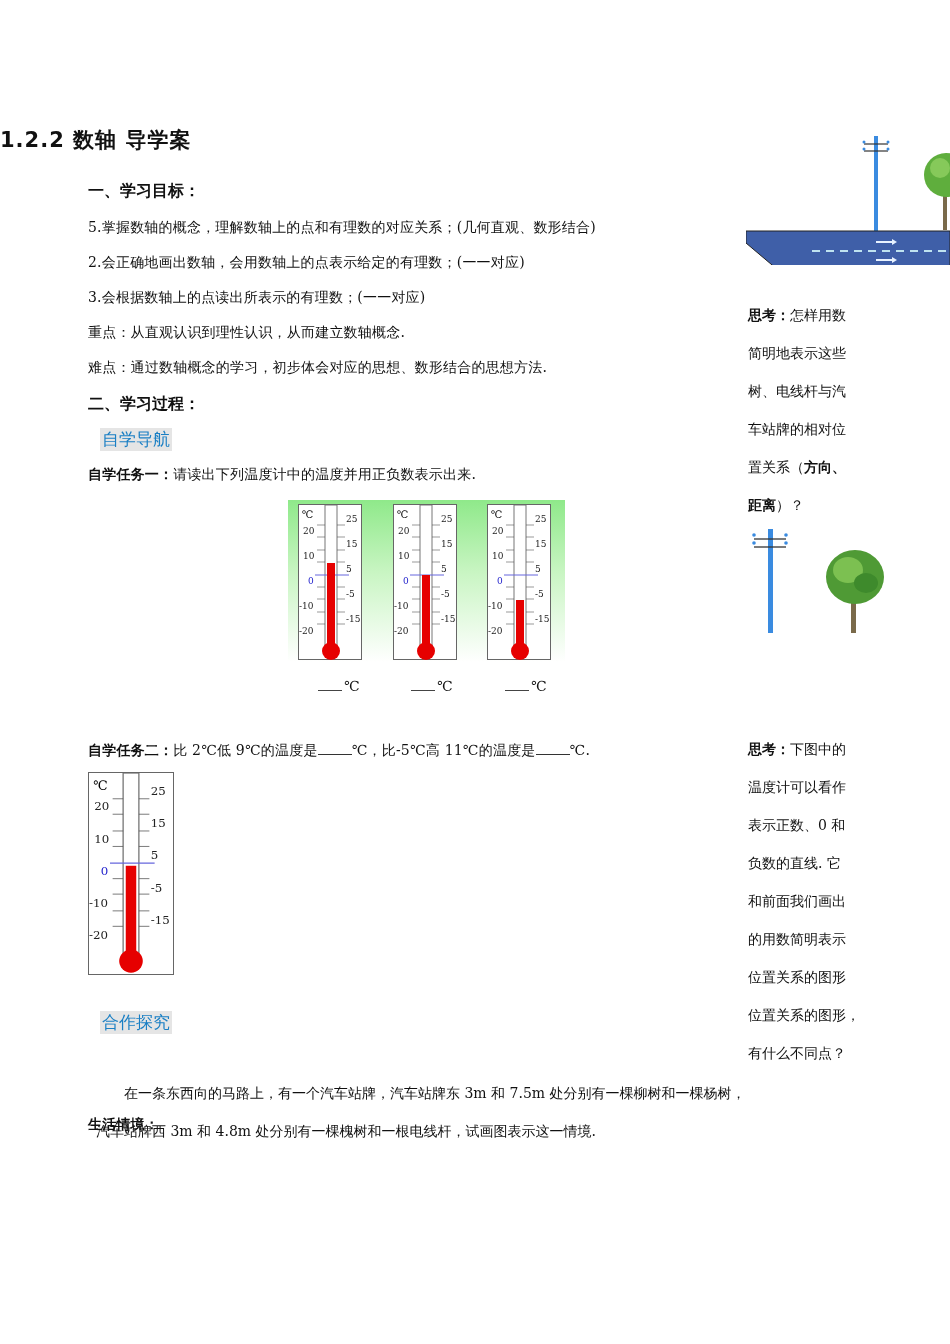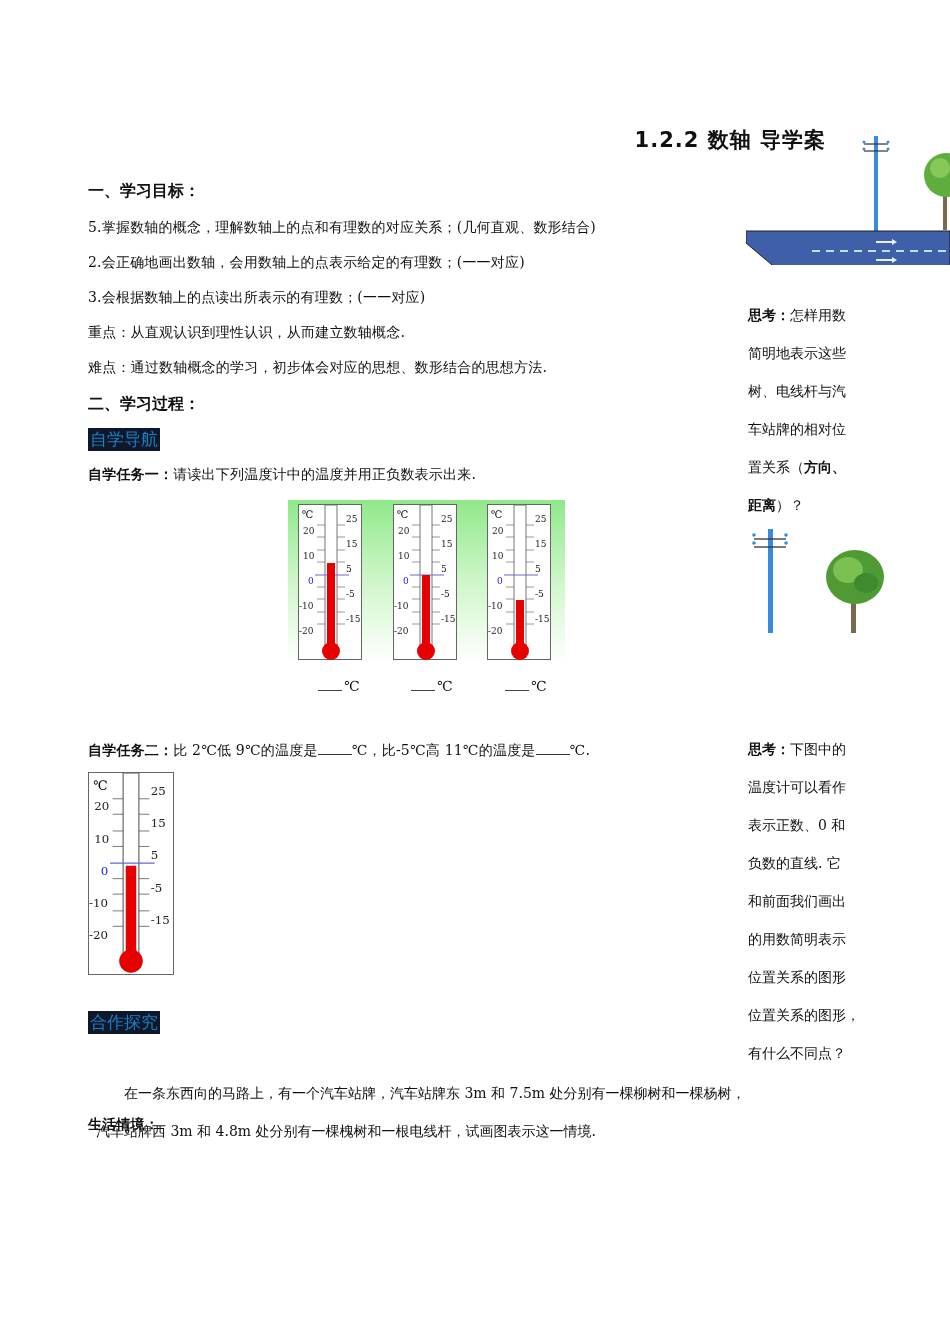--- a/index.html
+++ b/index.html
@@ -3,33 +3,33 @@
 <meta charset="utf-8">
 <style>
   html, body { margin: 0; padding: 0; }
   body {
     width: 950px; height: 1344px; position: relative; overflow: hidden;
     background: #ffffff; color: #111;
     font-family: "DejaVu Serif", "Liberation Serif", serif;
   }
   .abs { position: absolute; }
   .title {
-    left: 0; width: 826px; top: 126px; text-align: right;
+    left: 0; width: 826px; top: 126px; text-align: left;
     font-size: 21px; font-weight: bold; letter-spacing: 1px;
     font-family: "DejaVu Sans", "Liberation Sans", sans-serif;
   }
   .h1 {
     left: 88px; font-size: 16px; font-weight: bold;
     font-family: "DejaVu Sans", "Liberation Sans", sans-serif;
   }
   .line {
     left: 88px; font-size: 14px; white-space: nowrap; letter-spacing: 0.2px;
   }
   .tag {
-    left: 88px; font-size: 17px; color: #1a7fc4; background: #0f172a;
+    left: 100px; font-size: 17px; color: #1a7fc4; background: #e5e5e5;
     padding: 0 2px; font-family: "DejaVu Sans", "Liberation Sans", sans-serif;
   }
   .bold { font-weight: bold; font-family: "DejaVu Sans", "Liberation Sans", sans-serif; margin-top: 16px; }
   .blank { display: inline-block; border-bottom: 1px solid #333; width: 34px; height: 14px; vertical-align: baseline; }
 
   
   .thermo-bg {
     left: 288px; top: 500px; width: 277px; height: 162px;
     background: linear-gradient(#8fe98a 0%, #c9f5c3 45%, #ffffff 100%);
   }

